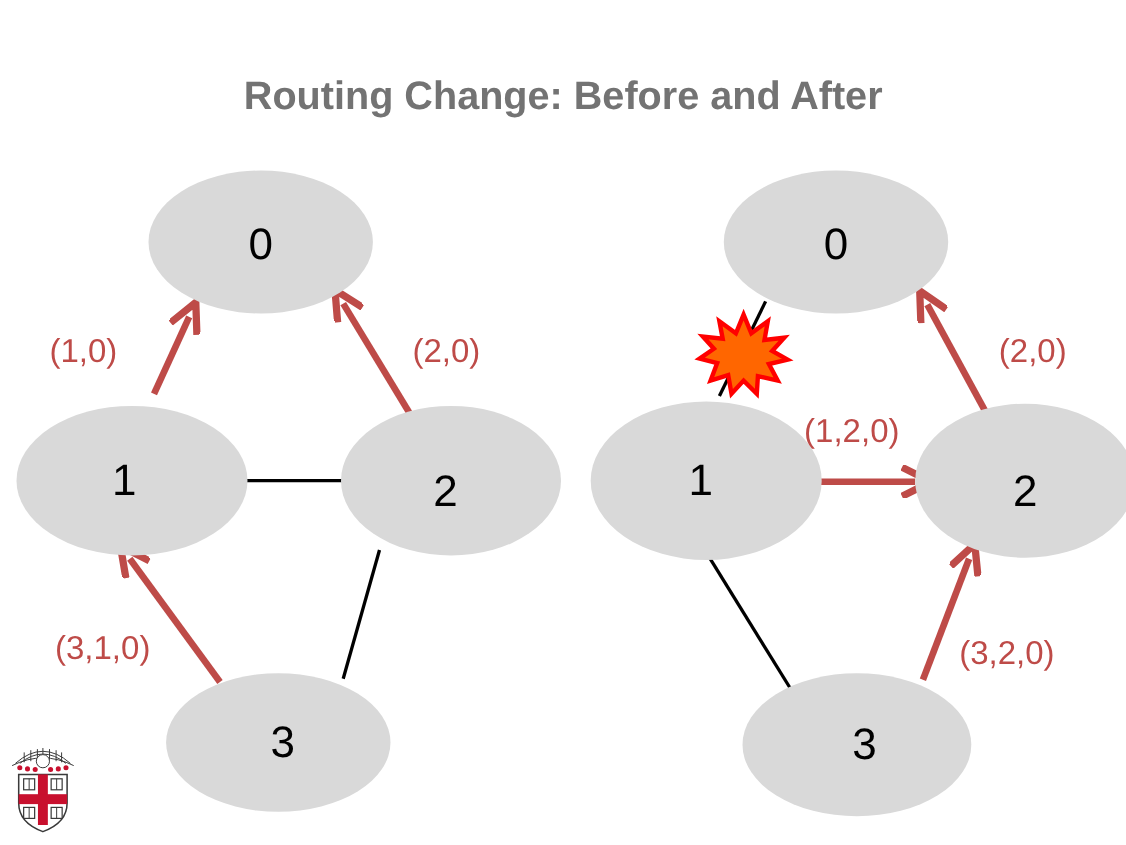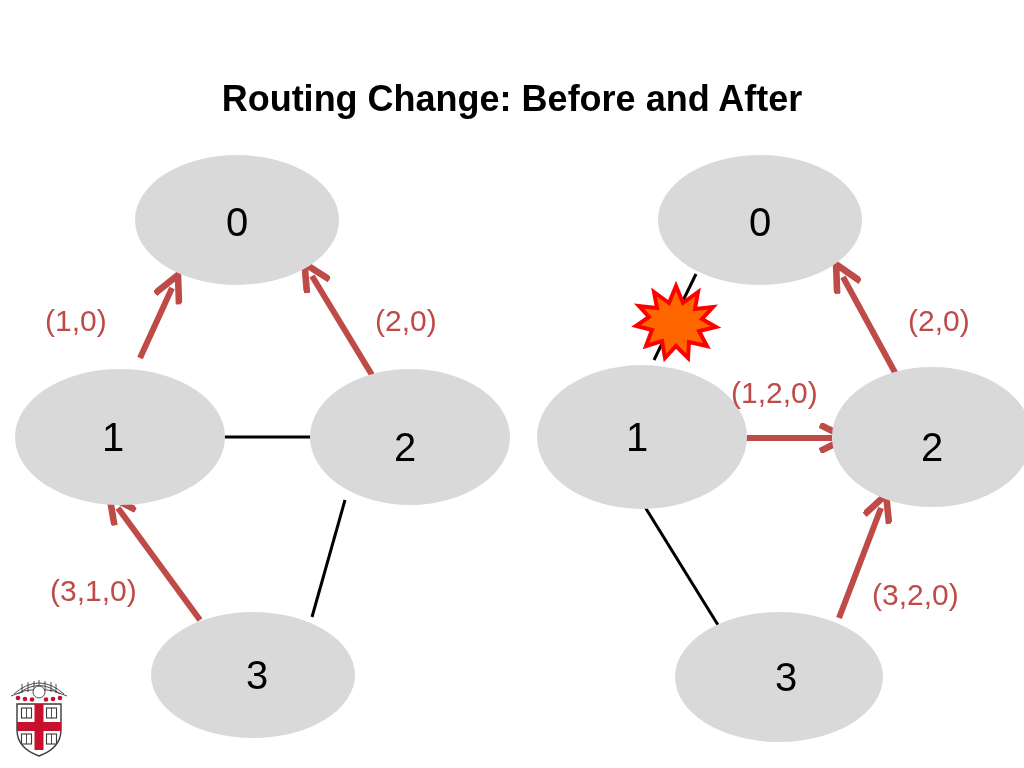--- a/index.html
+++ b/index.html
@@ -26,23 +26,22 @@
   #slide-title {
     position: absolute;
     left: 0;
     top: 66px;
     width: 1024px;
     text-align: center;
     font-family: "Liberation Sans", sans-serif;
     font-weight: bold;
     font-size: 36px;
     letter-spacing: 0px;
-    color: #000000;
+    color: #737373;
     white-space: nowrap;
-    margin-top: 12px;
   }
 
   svg.canvas {
     position: absolute;
     left: 0; top: 0;
     width: 1024px;
     height: 768px;
     overflow: visible;
   }
 

